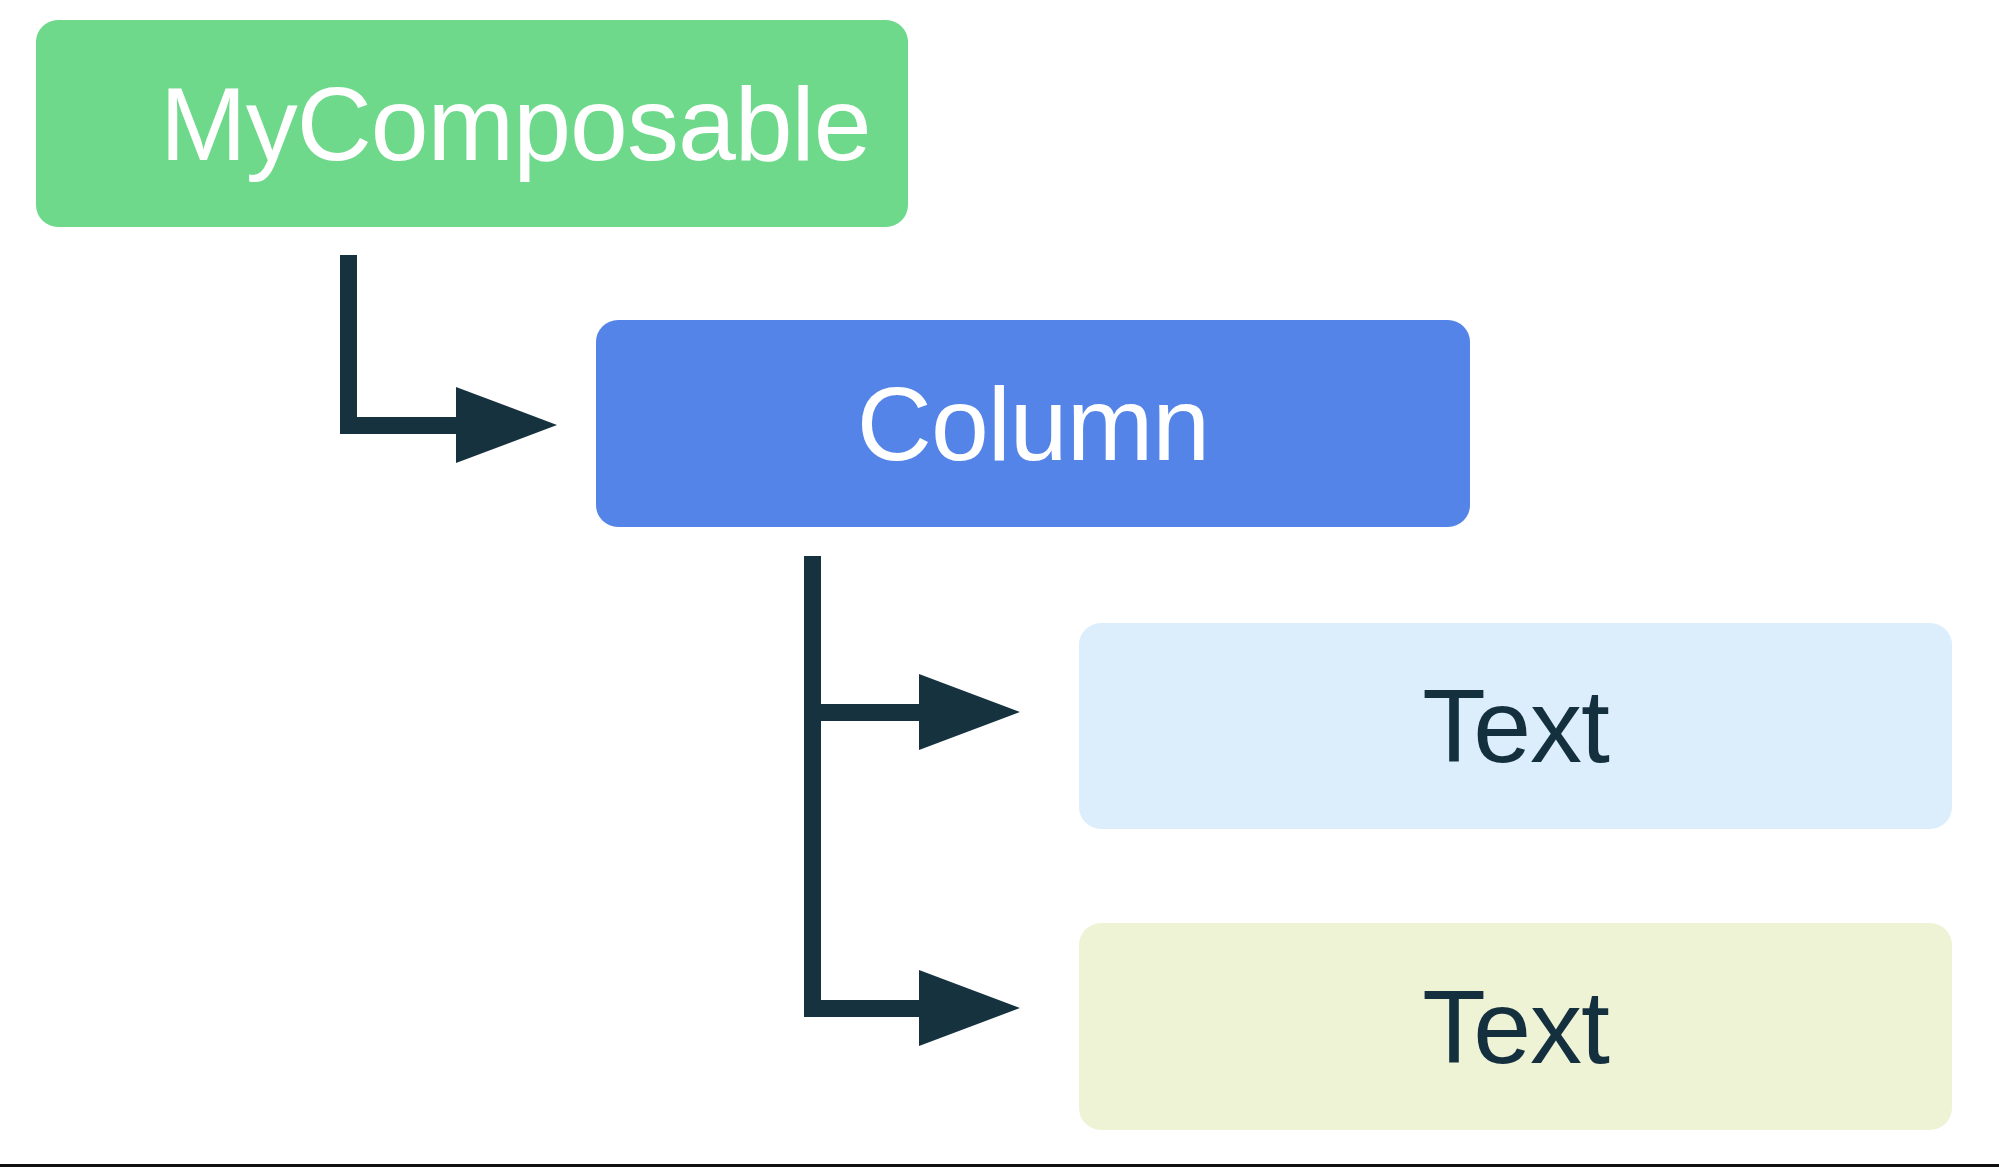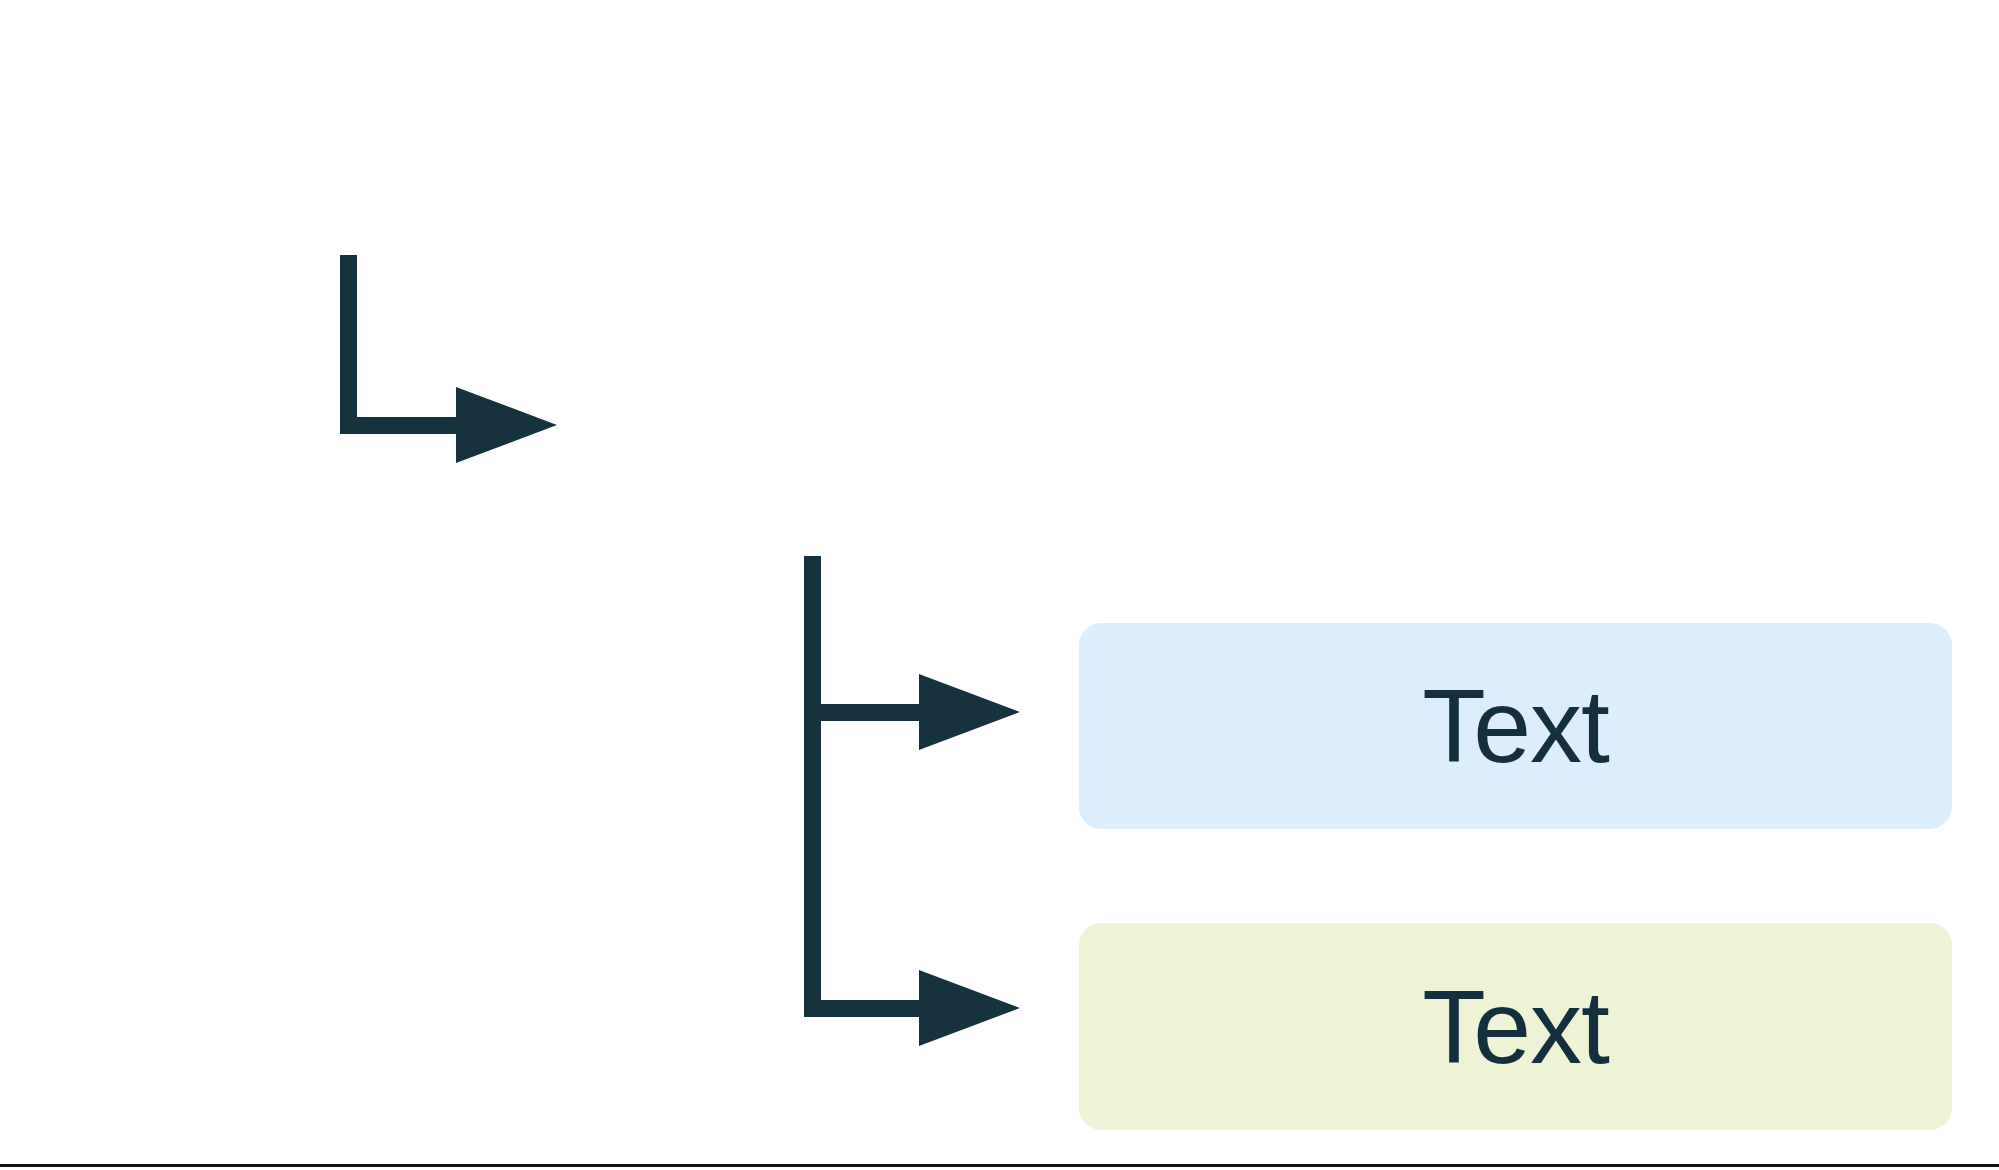--- a/index.html
+++ b/index.html
@@ -128,25 +128,31 @@
     width: 1999px;
     height: 3px;
     background: #111111;
   }
 </style>
 </head>
 <body>
 
 <div id="canvas">
 
+  <div class="node" id="node-root">
+    <span class="node-label">MyComposable</span>
+  </div>
 
   <div class="conn-v" id="conn1-v"></div>
   <div class="conn-h" id="conn1-h"></div>
   <div class="arrowhead" id="conn1-ar"></div>
 
+  <div class="node" id="node-column">
+    <span class="node-label">Column</span>
+  </div>
 
   <div class="conn-v" id="conn2-v"></div>
   <div class="conn-h" id="conn2-h1"></div>
   <div class="arrowhead" id="conn2-ar1"></div>
   <div class="conn-h" id="conn2-h2"></div>
   <div class="arrowhead" id="conn2-ar2"></div>
 
   <div class="node" id="node-text-1">
     <span class="node-label">Text</span>
   </div>

